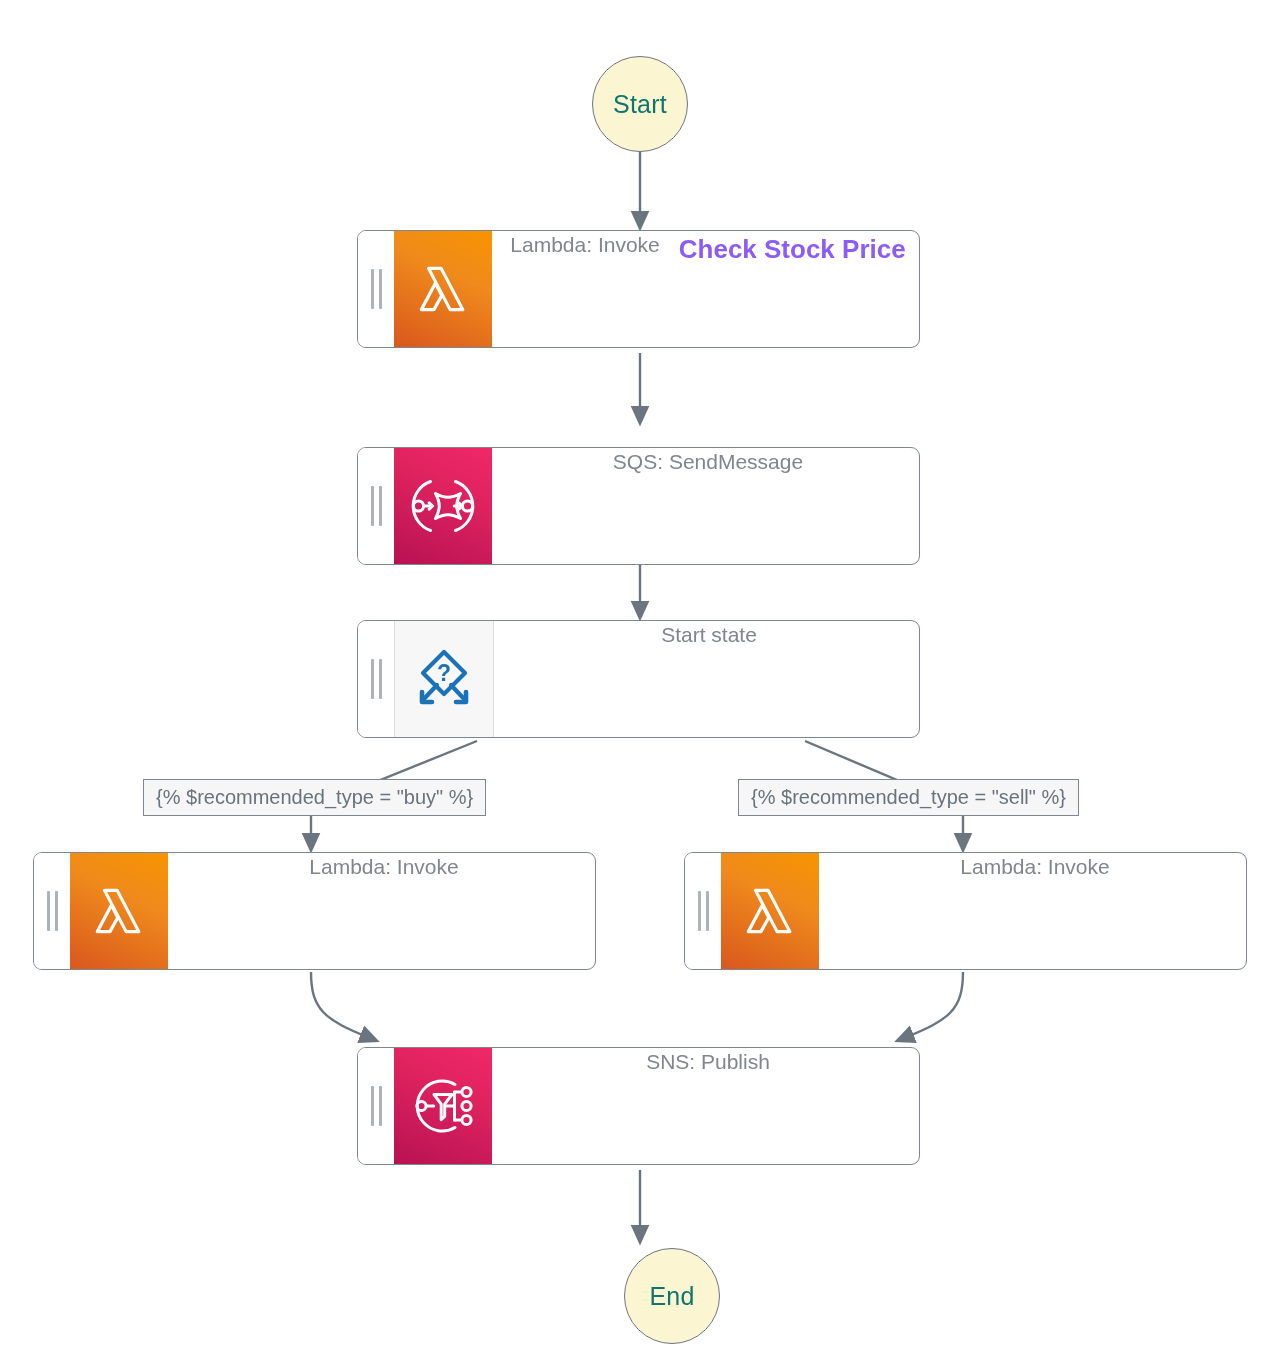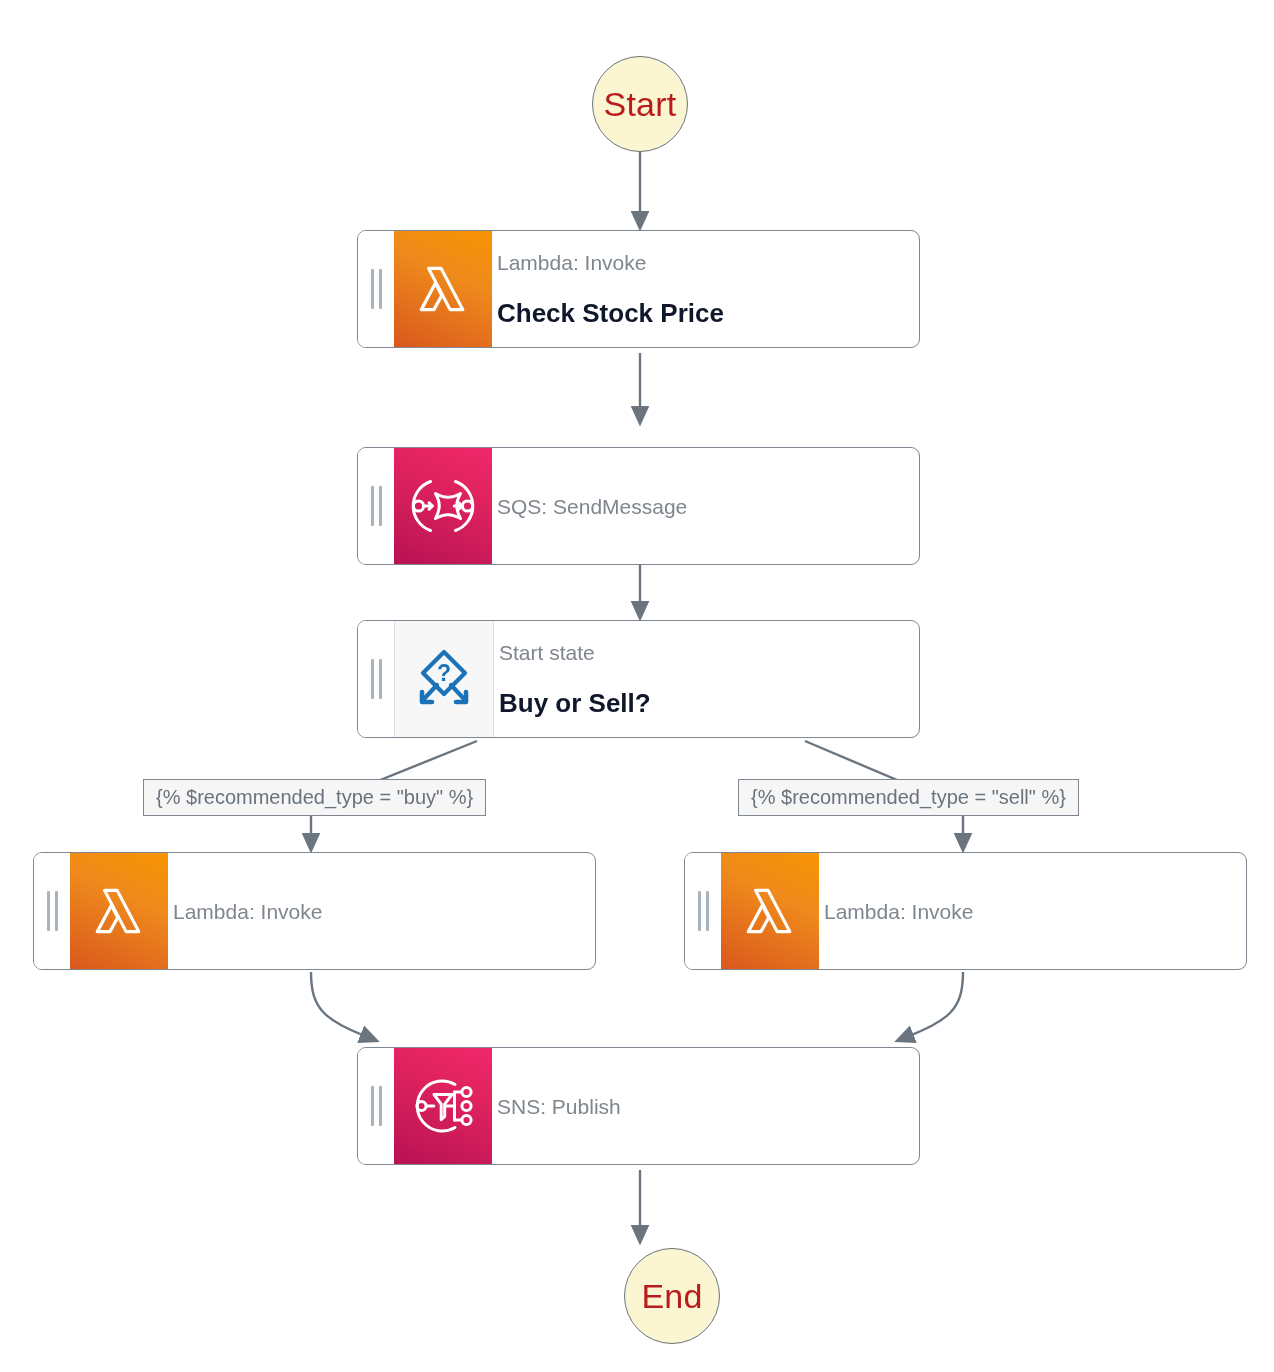--- a/index.html
+++ b/index.html
@@ -36,22 +36,22 @@
     border-radius: 50%;
     background: #fbf5d2;
     border: 1.6px solid #6a757f;
     box-sizing: border-box;
     display: flex;
     align-items: center;
     justify-content: center;
     z-index: 3;
   }
   .terminal span {
-    font-size: 34px;
-    color: #b91c1c;
+    font-size: 25px;
+    color: #0f766e;
     font-weight: 400;
     letter-spacing: .2px;
   }
 
   
   .state-card {
     position: absolute;
     height: 118px;
     box-sizing: border-box;
     background: #ffffff;
@@ -95,37 +95,37 @@
   .icon-tile.choice {
     background: #f7f7f8;
     border-left: 1.4px solid #d9dde1;
     border-right: 1.4px solid #d9dde1;
   }
   .icon-tile svg { display: block; }
 
   .card-text {
     flex: 1 1 auto;
     display: flex;
-    flex-direction: column;
+    flex-direction: row;
     justify-content: center;
     padding-left: 5px;
     min-width: 0;
     gap: 19px;
   }
   .card-subtitle {
     font-size: 21px;
     line-height: 27px;
     color: #7f868e;
     font-weight: 400;
     white-space: nowrap;
   }
   .card-title {
     font-size: 26px;
     line-height: 34px;
-    color: #0f172a;
+    color: #8b5cf6;
     font-weight: 600;
     white-space: nowrap;
     margin-top: 1px;
   }
 
   
   .edge-label {
     position: absolute;
     box-sizing: border-box;
     background: #f6f6f7;
@@ -230,21 +230,20 @@
           <path d="M27 40 L12 56"></path>
           <path d="M12 47 L12 57 L22 57" stroke-width="4.6"></path>
           <path d="M41 40 L56 56"></path>
           <path d="M56 47 L56 57 L46 57" stroke-width="4.6"></path>
         </g>
         <text x="34" y="36" text-anchor="middle" font-family="Liberation Sans, sans-serif" font-size="23" font-weight="700" fill="#1a73b8">?</text>
       </svg>
     </div>
     <div class="card-text">
       <div class="card-subtitle">Start state</div>
-      <div class="card-title">Buy or Sell?</div>
     </div>
   </div>
 
   <div class="edge-label" style="left:143px; top:779px;">{% $recommended_type = "buy" %}</div>
   <div class="edge-label" style="left:738px; top:779px;">{% $recommended_type = "sell" %}</div>
 
   <div class="state-card" style="left:33px; top:852px; width:563px;">
     <div class="drag-handle">
       <i></i>
         <i></i>

